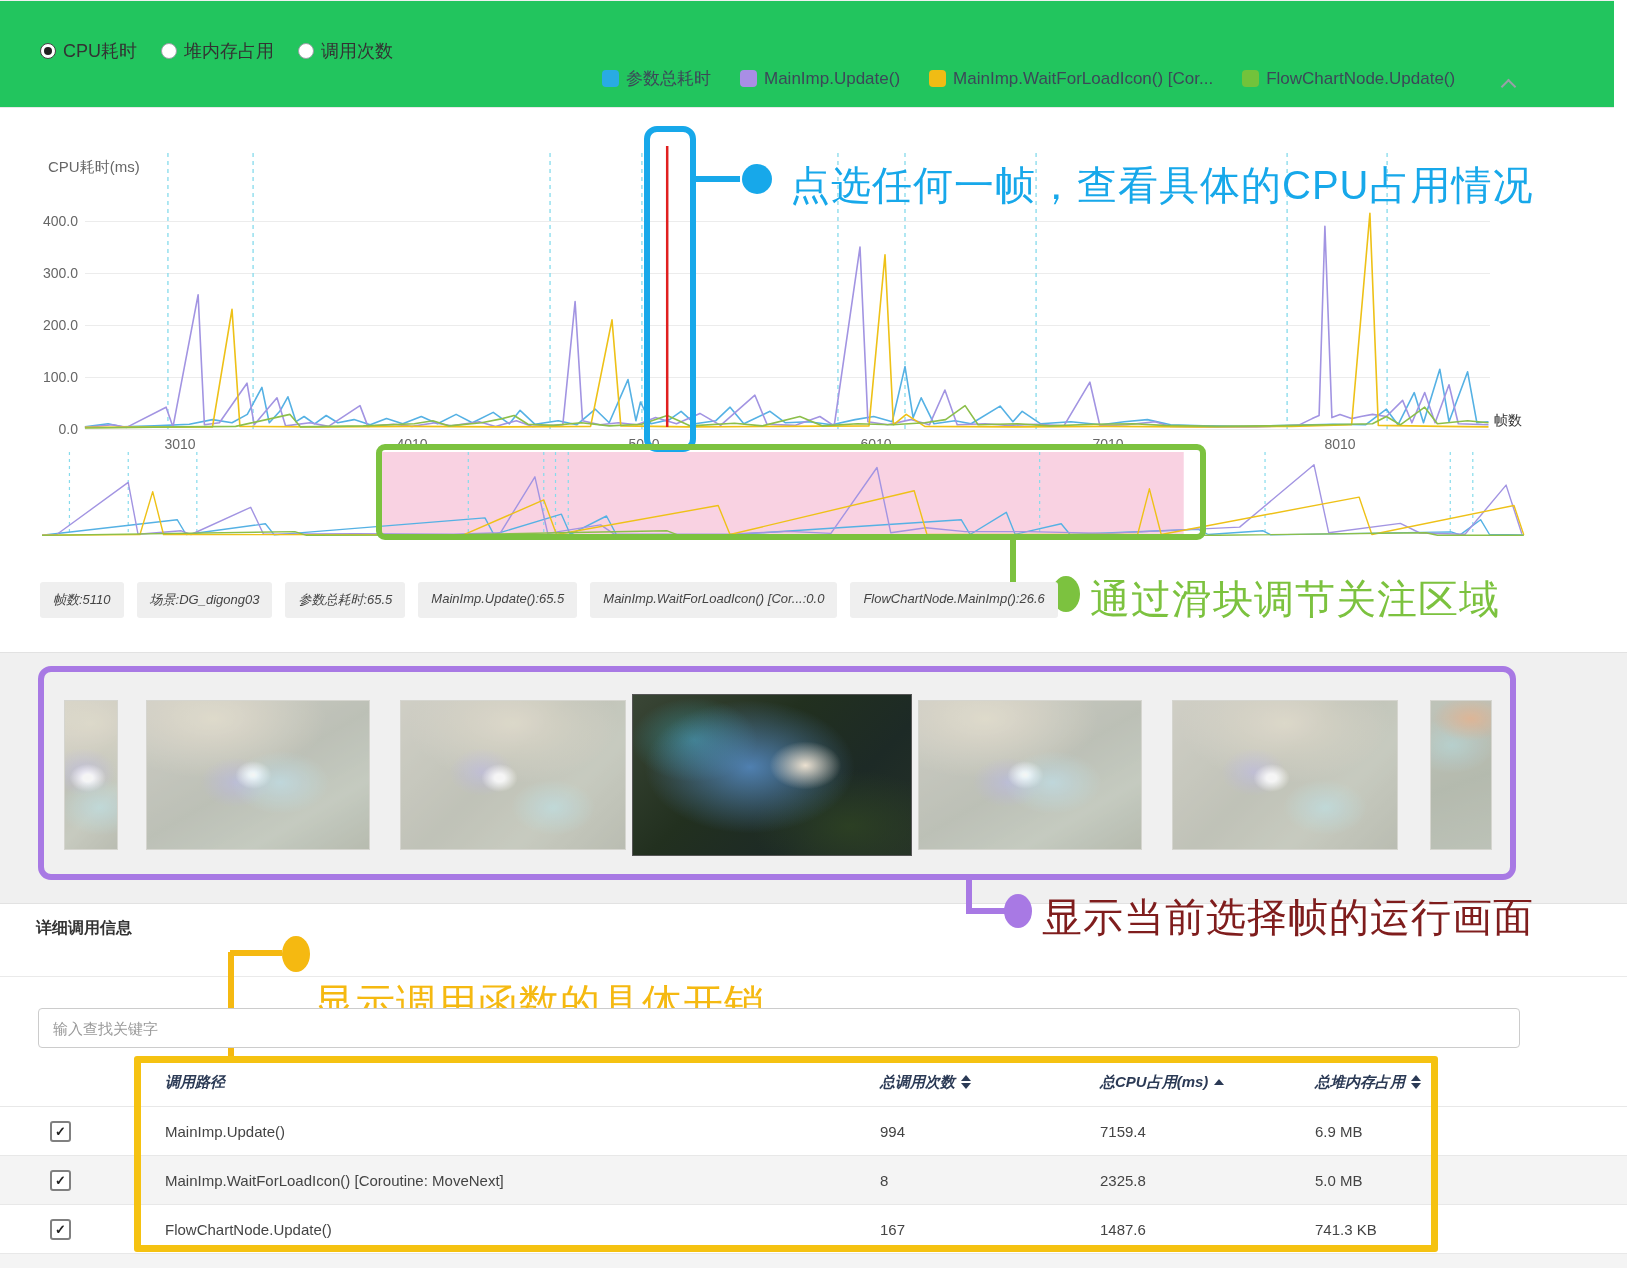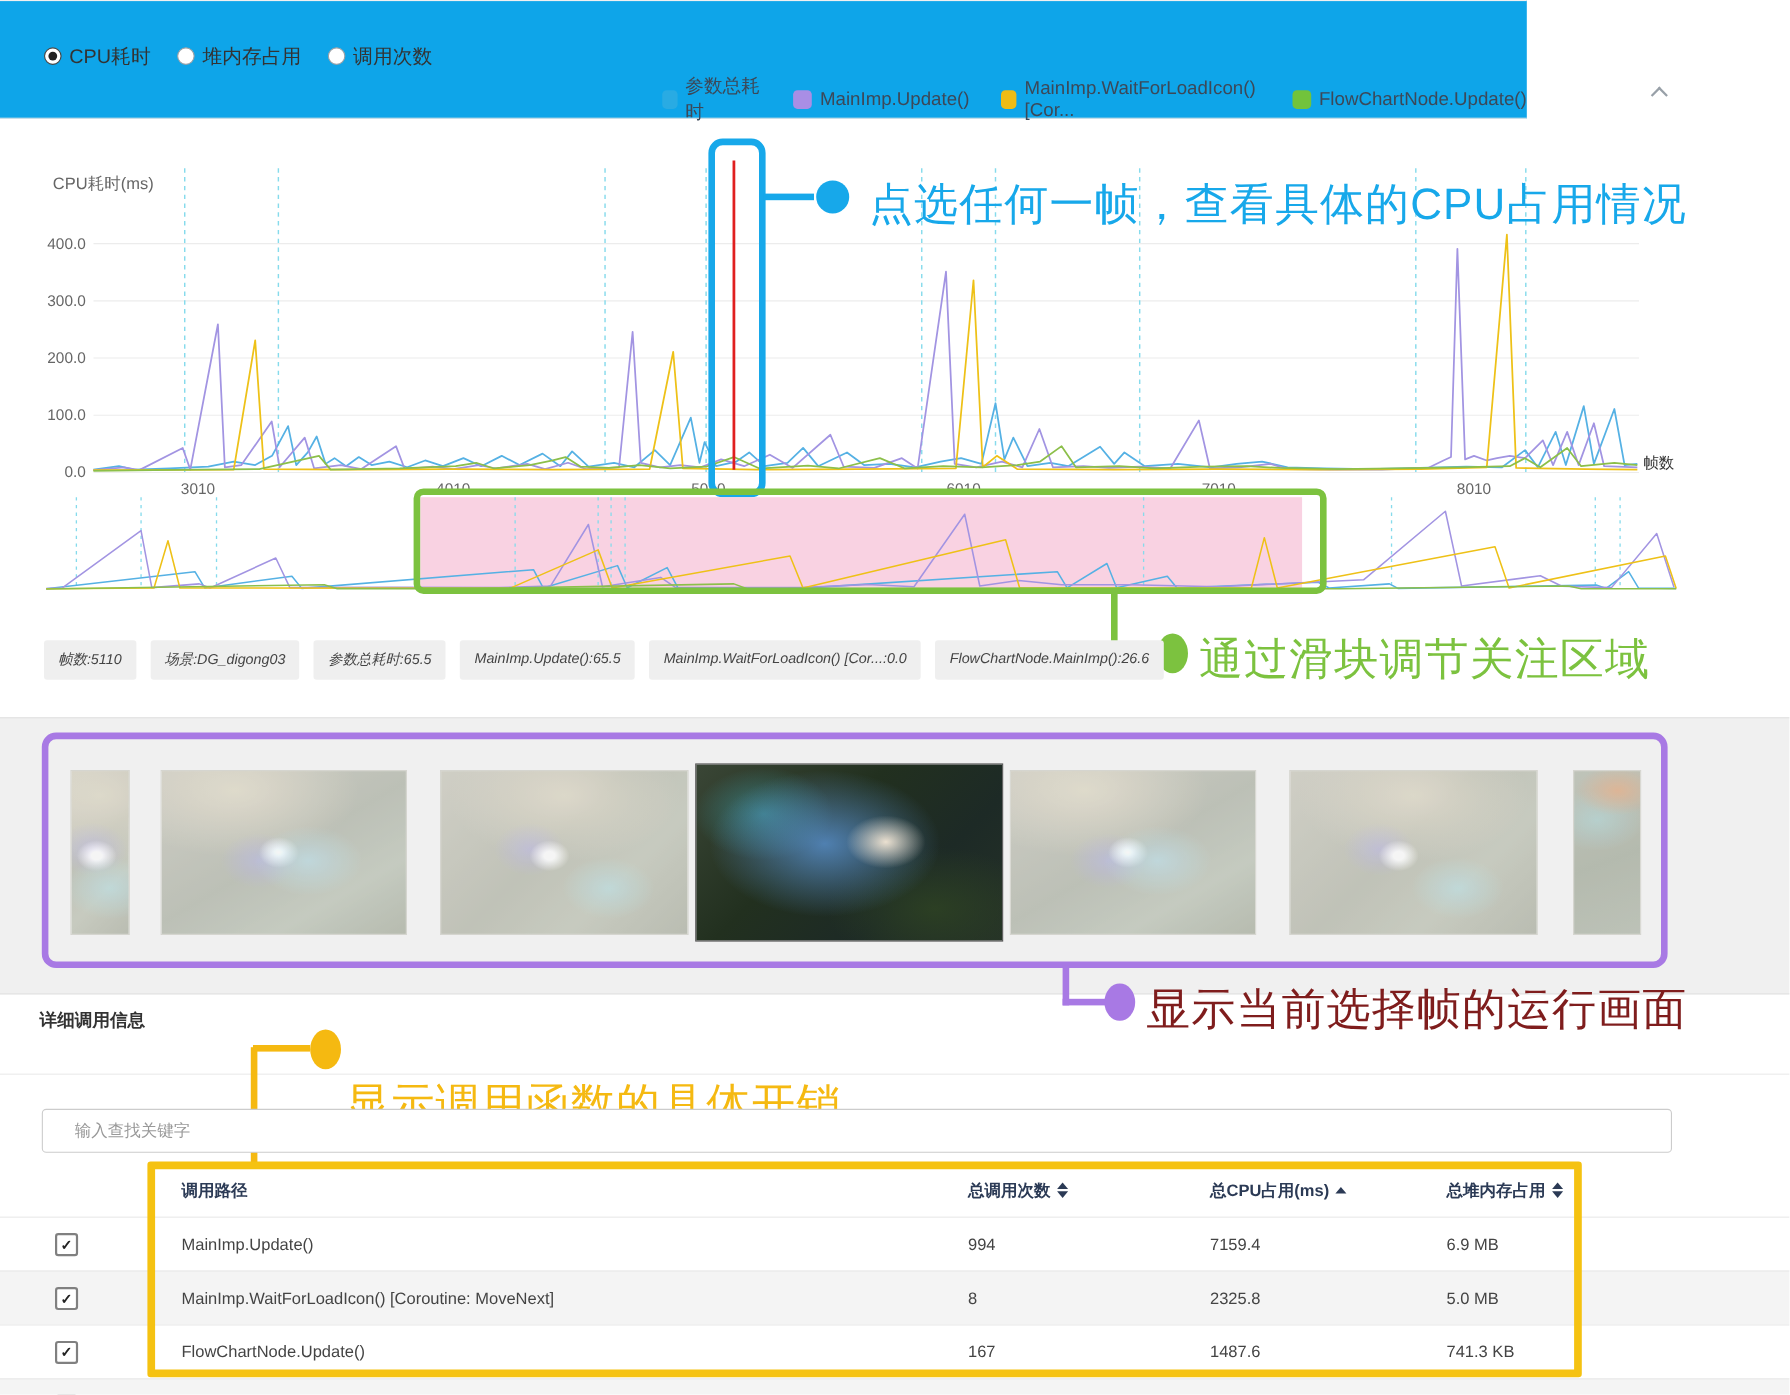--- a/index.html
+++ b/index.html
@@ -1,20 +1,20 @@
 <!DOCTYPE html>
 <html><head>
 <meta charset="utf-8">
 <style>
   html,body{margin:0;padding:0;background:#fff;}
   #page{position:relative;width:1627px;height:1268px;overflow:hidden;background:#fff;
         font-family:"Liberation Sans",sans-serif;color:#333;}
 
   
-  .topbar{position:absolute;left:0;top:0;width:1388px;height:106px;background:#0ea5e9;
+  .topbar{position:absolute;left:0;top:0;width:1614px;height:106px;background:#22c55e;
           border-bottom:1px solid #e8e8e8;border-top:1px solid #f0f0f0;}
   .radio-group{position:absolute;left:40px;top:38px;display:flex;gap:24px;align-items:center;font-size:18px;color:#333;}
   .radio-item{display:flex;align-items:center;gap:7px;cursor:pointer;}
   .radio-circle{width:16px;height:16px;border-radius:50%;border:1.5px solid #9aa0a6;background:#fff;
                 display:flex;align-items:center;justify-content:center;box-sizing:border-box;}
   .radio-item.selected .radio-circle{border-color:#444;}
   .radio-dot{width:8px;height:8px;border-radius:50%;background:#222;display:none;}
   .radio-item.selected .radio-dot{display:block;}
 
   .legend{position:absolute;left:602px;top:66px;display:flex;gap:29px;align-items:center;
@@ -89,27 +89,27 @@
      linear-gradient(135deg,#3a4636,#22301f 40%,#1d2a26 70%,#253128);}
   .th-c{background:
      radial-gradient(ellipse 54px 32px at 66% 12%, rgba(214,122,56,.85), transparent 70%),
      radial-gradient(ellipse 60px 40px at 35% 30%, rgba(110,195,205,.5), transparent 70%),
      linear-gradient(160deg,#8e9682,#7e8872 55%,#8a9480);}
 
   
   .section-title{position:absolute;left:36px;top:918px;font-size:16px;font-weight:bold;color:#333;}
   .panel-divider{position:absolute;left:0;top:976px;width:1627px;border-top:1px solid #eaeaea;}
   .search-input{position:absolute;left:38px;top:1008px;width:1482px;height:40px;box-sizing:border-box;
-                border:1px solid #ccc;border-radius:4px;padding:0 29px;font-size:15px;color:#333;
+                border:1px solid #ccc;border-radius:4px;padding:0 14px;font-size:15px;color:#333;
                 font-family:"Liberation Sans",sans-serif;outline:none;}
   .search-input::placeholder{color:#999;}
 
   .table{position:absolute;left:0;top:1058px;width:1627px;}
   .t-row{position:relative;height:48px;border-top:1px solid #e8e8e8;}
-  .t-row.head{border-top:none;font-weight:bold;color:#2b3a55;}
+  .t-row.head{border-top:none;font-weight:bold;color:#2b3a55;font-style:italic;}
   .t-row.alt{background:#f4f4f4;}
   .t-row.partial{height:16px;overflow:hidden;background:#f4f4f4;}
   .t-cell{position:absolute;top:0;height:48px;display:flex;align-items:center;font-size:15px;color:#444;}
   .c-check{left:50px;}
   .c-path{left:165px;}
   .c-calls{left:880px;}
   .c-cpu{left:1100px;}
   .c-mem{left:1315px;}
   .t-row.head .t-cell{color:#2b3a55;}
   .checkbox{width:17px;height:17px;border:2px solid #808080;border-radius:3px;background:#fff;

